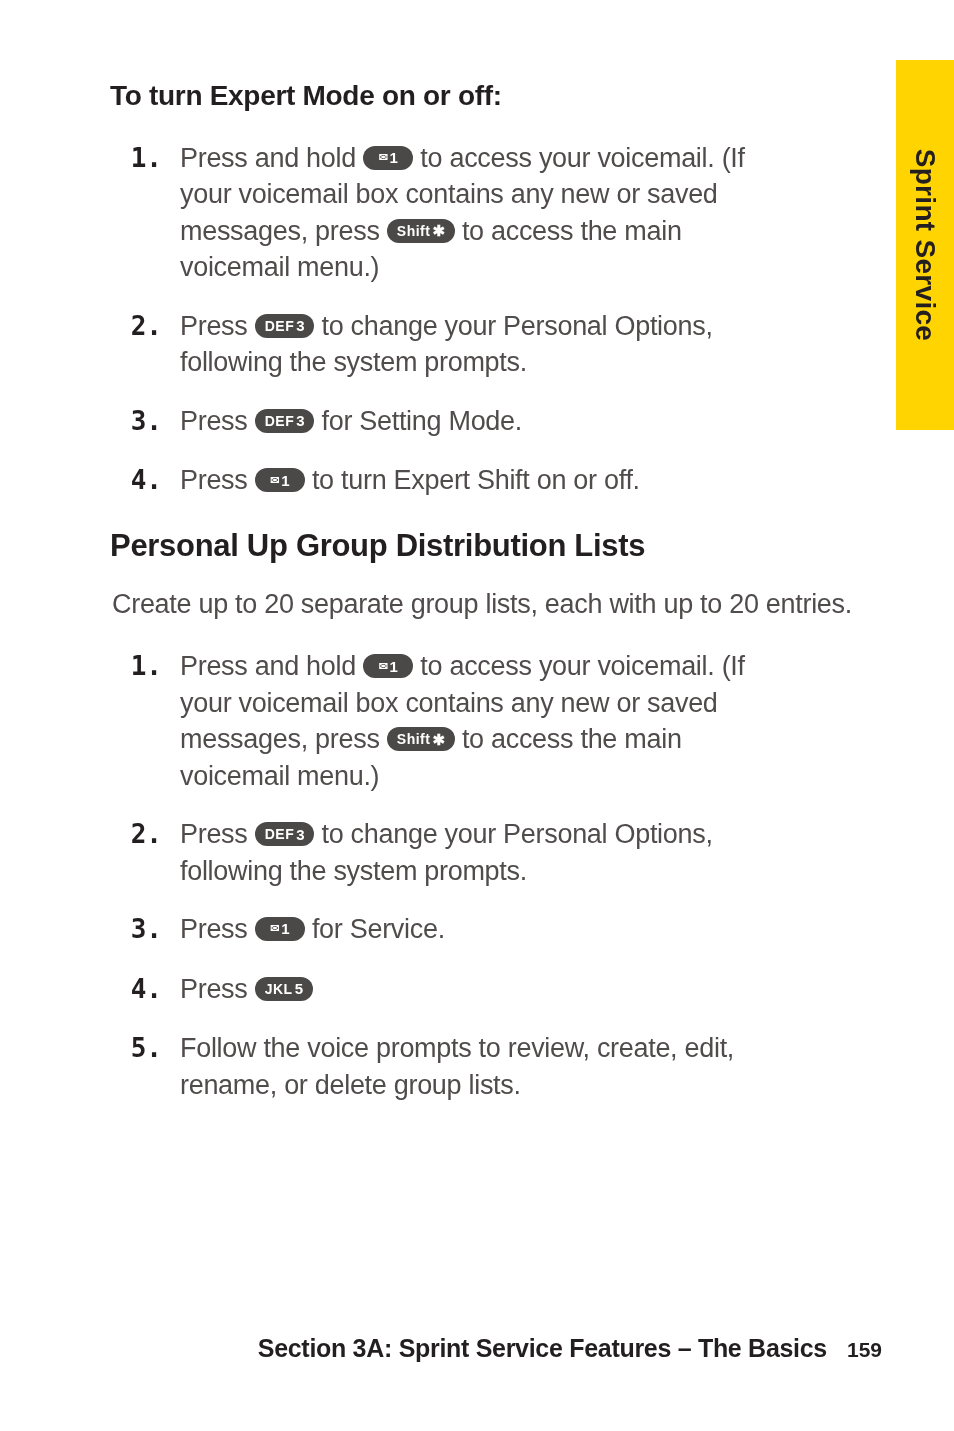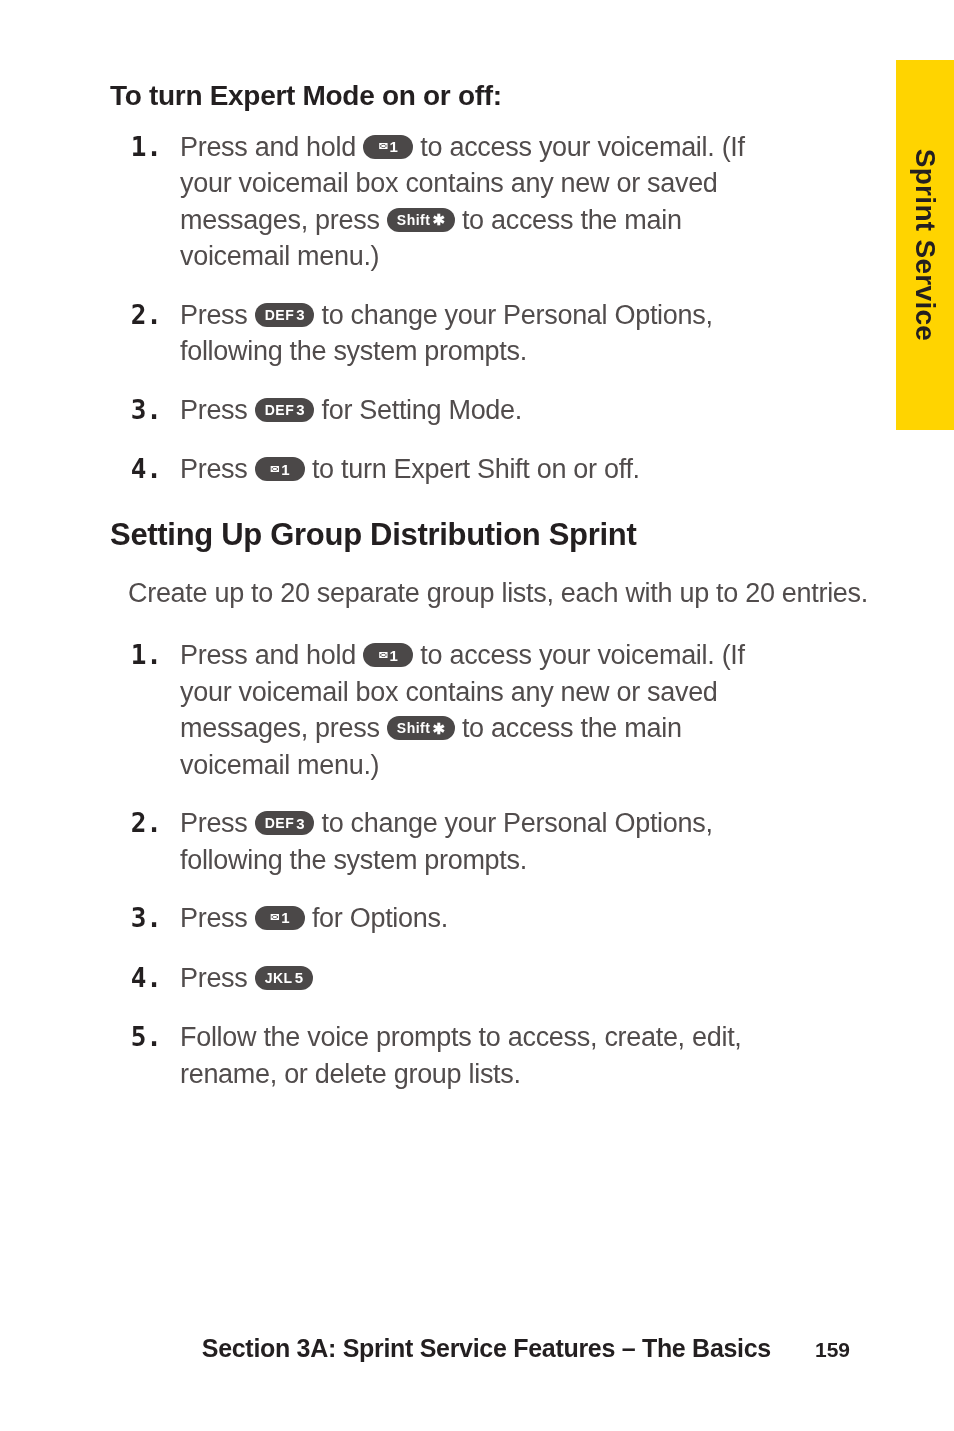--- a/index.html
+++ b/index.html
@@ -41,36 +41,36 @@
     font-size: 28px;
     white-space: nowrap;
     color: #231f20;
     letter-spacing: 0.3px;
   }
 
   .subhead {
     font-weight: 700;
     font-size: 28px;
     letter-spacing: -0.3px;
-    margin: 0 0 17px 0;
+    margin: 0 0 28px 0;
     color: #231f20;
   }
 
   .section-title {
     font-weight: 700;
     font-size: 31px;
     letter-spacing: -0.3px;
     margin: 28px 0 22px 0;
     color: #231f20;
   }
 
   .intro {
     font-size: 27px;
     line-height: 1.35;
-    margin: 0 0 26px 18px;
+    margin: 0 0 26px 2px;
     color: #514c4c;
     letter-spacing: -0.3px;
   }
 
   ol.steps {
     list-style: none;
     padding: 0;
     margin: 0 0 18px 0;
   }
 
@@ -126,22 +126,22 @@
   .key .mail { font-size: 11px; position: relative; top: 0; }
 
   .footer {
     position: absolute;
     left: 0;
     right: 0;
     bottom: 68px;
     display: flex;
     justify-content: flex-end;
     align-items: baseline;
-    padding-right: 104px;
-    gap: 44px;
+    padding-right: 72px;
+    gap: 20px;
     font-weight: 700;
     color: #231f20;
   }
   .footer .ftext { font-size: 25px; letter-spacing: -0.3px; }
   .footer .fnum  { font-size: 21px; }
 </style>
 </head>
 <body>
 
 <div class="page">
@@ -187,21 +187,21 @@
       <span class="num">4.</span>
       <span class="body">
         <span>Press </span><span class="key">
             <span class="mail">✉</span>
             <span class="big">1</span>
           </span><span> to turn Expert Shift on or off.</span>
       </span>
     </li>
   </ol>
 
-  <h2 class="section-title">Setting Up Group Distribution Sprint</h2>
+  <h2 class="section-title">Personal Up Group Distribution Lists</h2>
   <p class="intro">Create up to 20 separate group lists, each with up to 20 entries.</p>
 
   <ol class="steps">
     <li>
       <span class="num">1.</span>
       <span class="body">
         <span>Press and hold </span><span class="key">
             <span class="mail">✉</span>
             <span class="big">1</span>
           </span><span> to access your voicemail. (If your voicemail box contains any new or saved messages, press </span><span class="key">
@@ -218,35 +218,35 @@
             <span class="big">3</span>
           </span><span> to change your Personal Options, following the system prompts.</span>
       </span>
     </li>
     <li>
       <span class="num">3.</span>
       <span class="body">
         <span>Press </span><span class="key">
             <span class="mail">✉</span>
             <span class="big">1</span>
-          </span><span> for Options.</span>
+          </span><span> for Service.</span>
       </span>
     </li>
     <li>
       <span class="num">4.</span>
       <span class="body">
         <span>Press </span><span class="key">
             <span class="tiny">JKL</span>
             <span class="big">5</span>
           </span>
       </span>
     </li>
     <li>
       <span class="num">5.</span>
-      <span class="body">Follow the voice prompts to access, create, edit, rename, or delete group lists.</span>
+      <span class="body">Follow the voice prompts to review, create, edit, rename, or delete group lists.</span>
     </li>
   </ol>
 
   <div class="footer">
     <span class="ftext">Section 3A: Sprint Service Features – The Basics</span>
     <span class="fnum">159</span>
   </div>
 
 </div>
 

